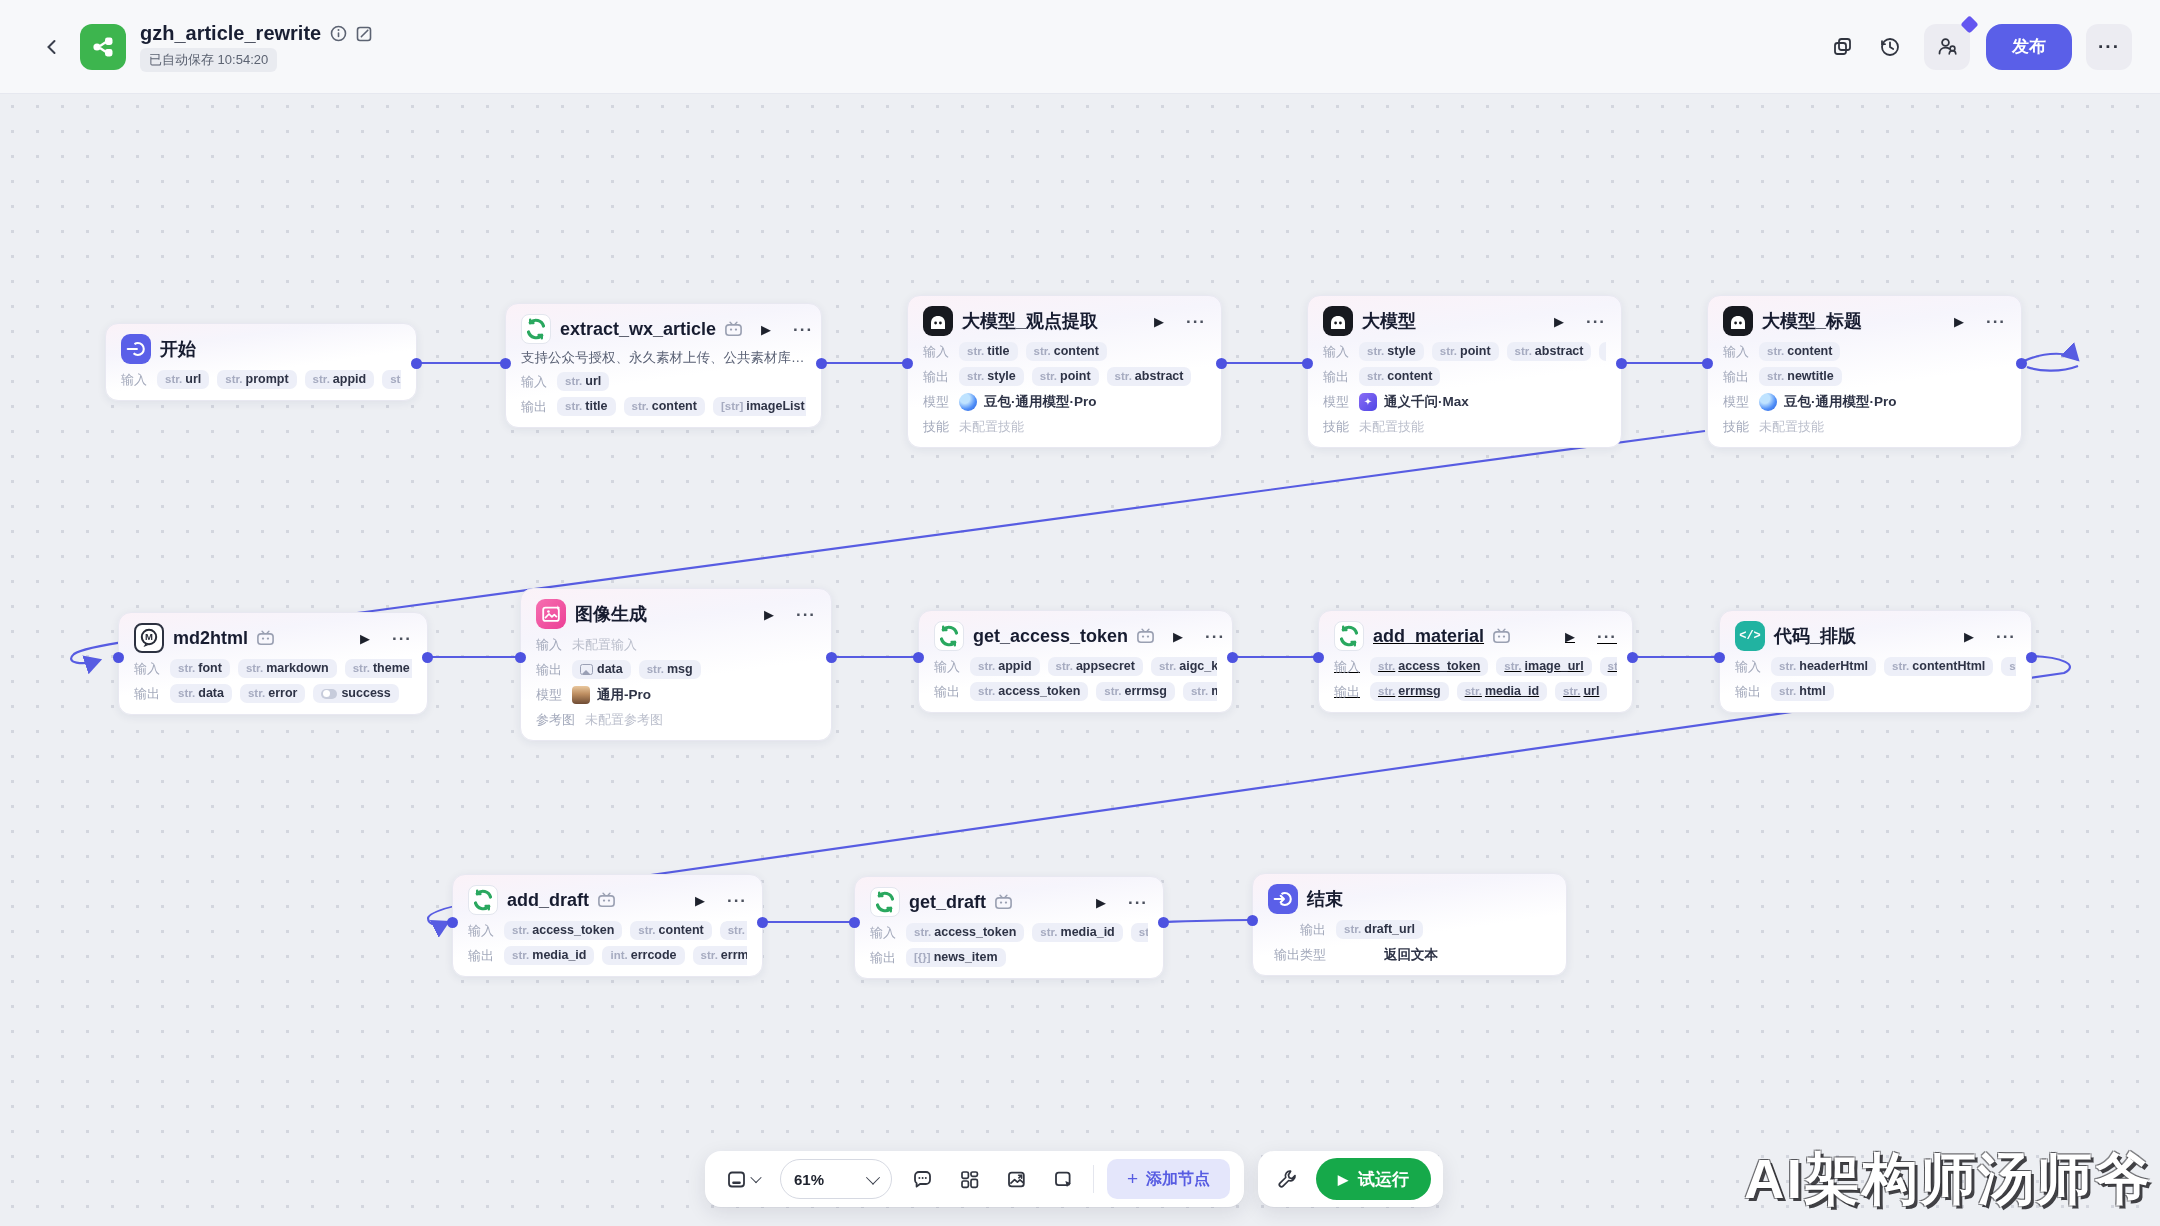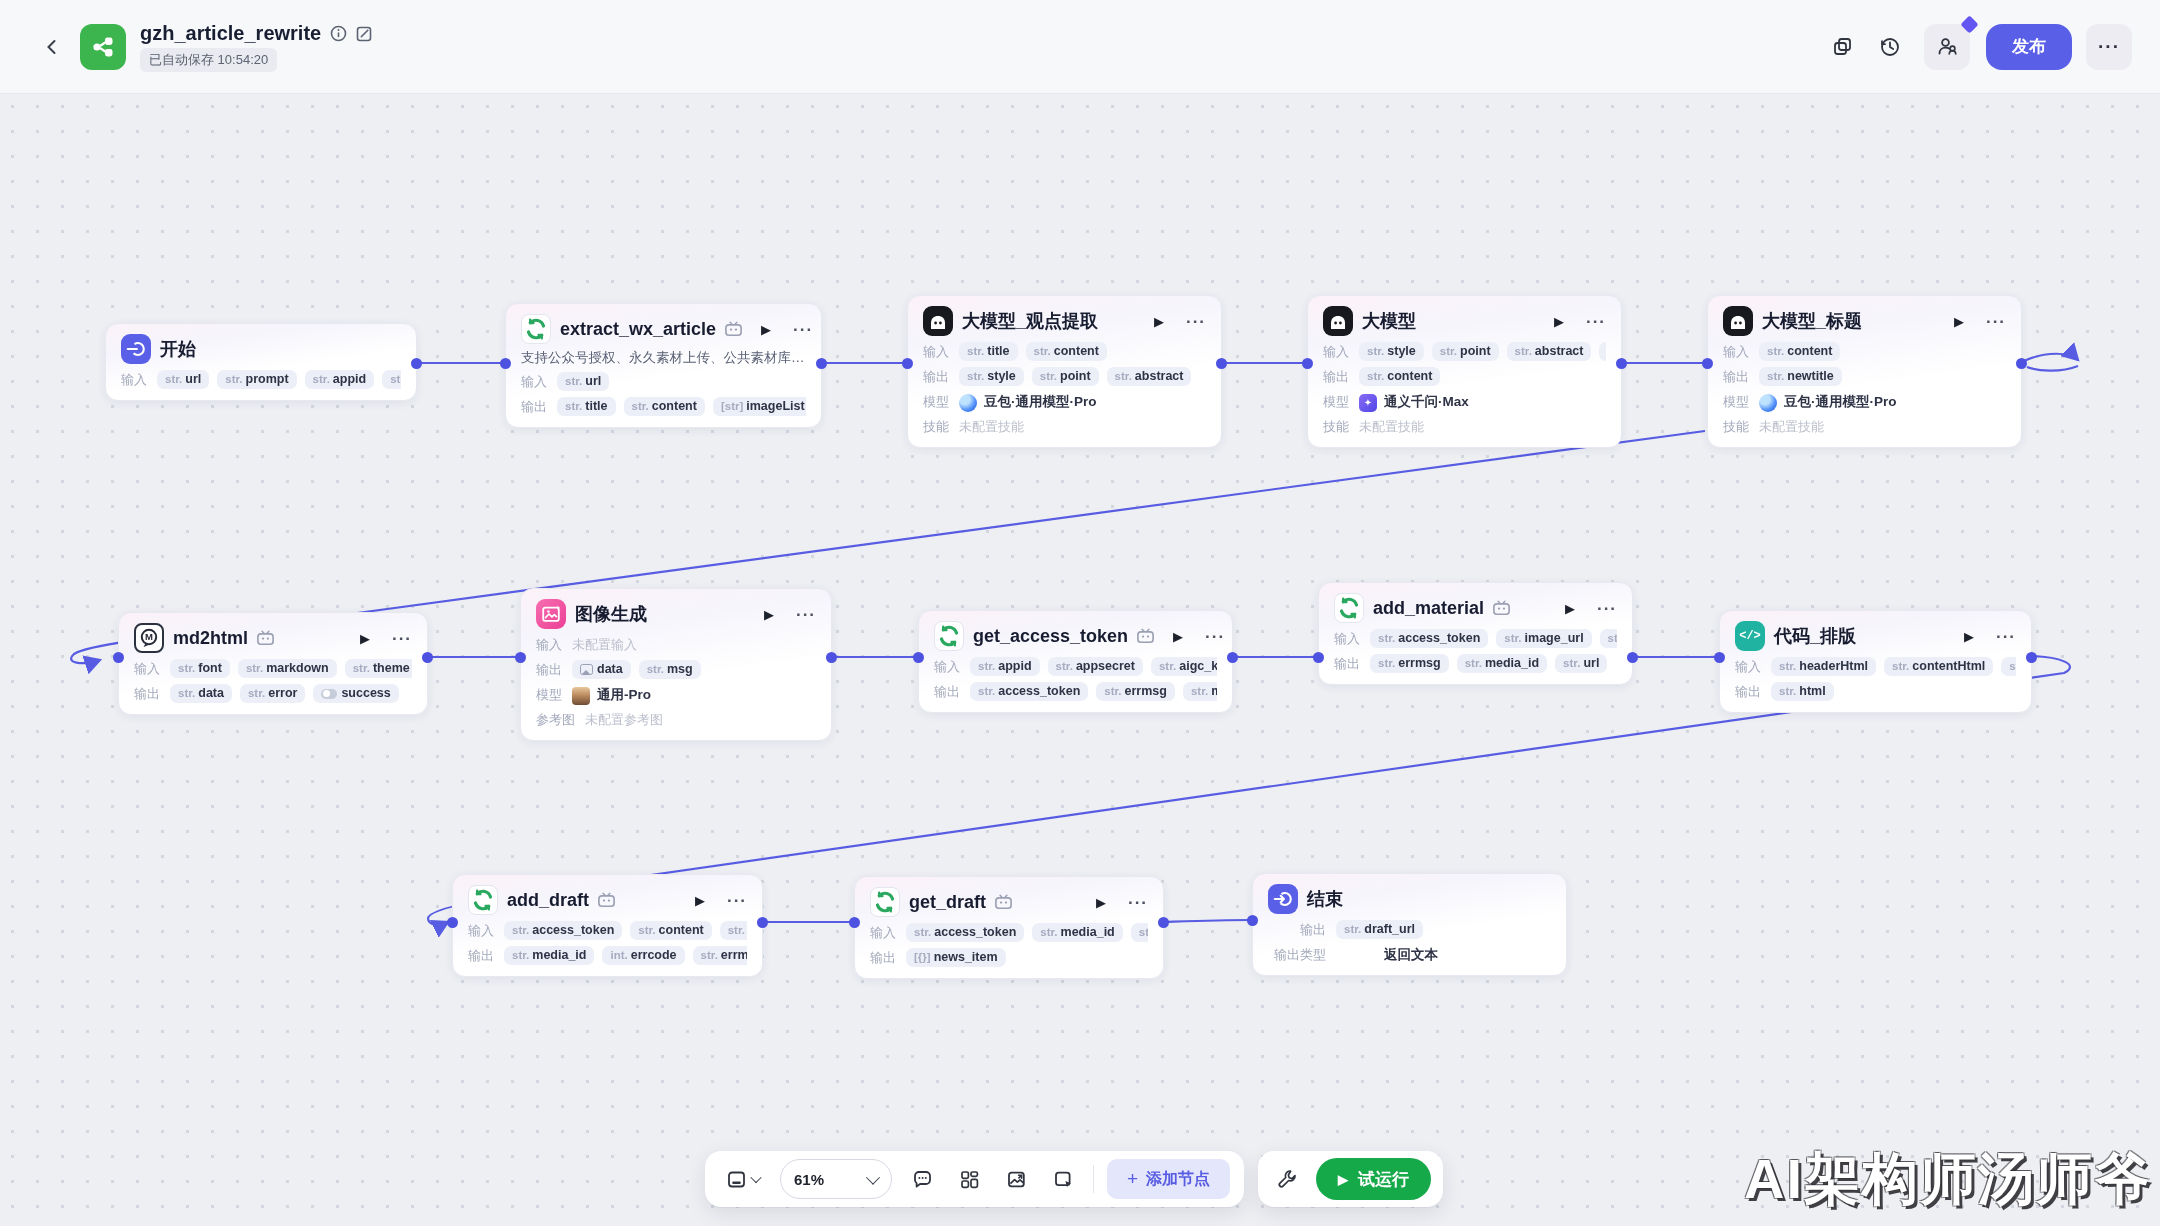--- a/index.html
+++ b/index.html
@@ -54,21 +54,21 @@
     font-size:12.5px;color:#2e3346;font-weight:700;line-height:17px;white-space:nowrap;flex:none;}
   .tag .tp{font-style:normal;color:#a6abc0;font-weight:600;font-size:11.5px;margin-right:3px;}
   .tag.fade{max-width:74px;-webkit-mask-image:linear-gradient(90deg,#000 62%,transparent 96%);
             mask-image:linear-gradient(90deg,#000 62%,transparent 96%);}
   .tptoggle{width:16px;height:10px;border-radius:6px;background:#c7ccdb;position:relative;margin-right:4px;display:inline-block;}
   .tptoggle::after{content:"";position:absolute;left:1.5px;top:1.5px;width:7px;height:7px;border-radius:50%;background:#fff;}
   .tpimg{width:13px;height:11px;border:1.5px solid #9aa0b5;border-radius:2.5px;margin-right:4px;display:inline-block;position:relative;box-sizing:border-box;}
   .tpimg::after{content:"";position:absolute;left:1px;bottom:0;border-left:4px solid transparent;border-right:4px solid transparent;border-bottom:4px solid #9aa0b5;}
   .rmuted{color:#bbbfcc;font-size:13px;line-height:20px;}
   .rtext{color:#2e3346;font-size:13.5px;line-height:20px;font-weight:600;margin-left:48px;}
-  .rmodel{display:flex;align-items:flex-end;gap:7px;line-height:20px;}
+  .rmodel{display:flex;align-items:center;gap:7px;line-height:20px;}
   .rmodel .mname{color:#2e3346;font-size:13.5px;font-weight:600;white-space:nowrap;}
   .mico{width:18px;height:18px;flex:none;}
   .mico.doubao{border-radius:50%;background:radial-gradient(circle at 32% 30%,#bfe3ff 0 28%,#4f8ef7 62%,#2457d6);}
   .mico.qwen{border-radius:5px;background:linear-gradient(135deg,#8a6cf5,#4f46e5);display:flex;align-items:center;justify-content:center;color:#fff;font-size:10px;}
   .mico.avatar{border-radius:4px;background:linear-gradient(180deg,#e9c79d 0%,#bd8d60 45%,#6e4c34 100%);}
   .port{position:absolute;width:11px;height:11px;border-radius:50%;background:#4d52e0;z-index:6;}
   
   .pill{position:absolute;height:56px;background:#fff;border-radius:16px;z-index:25;
     box-shadow:0 6px 20px rgba(25,32,60,.10),0 1px 0 rgba(25,32,60,.04);display:flex;align-items:center;}
   .pill1{left:705px;top:1151px;padding:0 14px;gap:13px;}
@@ -425,21 +425,21 @@
             <span class="rlabel">输出</span>
             <span class="rtags">
               <span class="tag"><i class="tp">str.</i>access_token</span>
               <span class="tag"><i class="tp">str.</i>errmsg</span>
               <span class="tag"><i class="tp">str.</i>msg</span>
             </span>
           </div>
         </div>
         <span class="port" style="left: 913px; top: 558px;"></span>
         <span class="port" style="left: 1227px; top: 558px;"></span>
-        <div class="node" style="left: 1318px; top: 488px; width: 315px; min-height: 97px;">
+        <div class="node" style="left: 1318px; top: 516px; width: 315px; min-height: 97px; text-decoration: underline;">
           <div class="ntitle">
             <span class="nicon plugin">
               <svg width="24" height="24" viewBox="0 0 24 24">
                 <path d="M19.5 9 A8 8 0 0 0 6.2 5.6" fill="none" stroke="#2aa85f" stroke-width="3.2" stroke-linecap="round"></path>
                 <path d="M4.5 15 A8 8 0 0 0 17.8 18.4" fill="none" stroke="#2aa85f" stroke-width="3.2" stroke-linecap="round"></path>
                 <path d="M6.2 2.8 L6.2 6 L9.4 6" fill="none" stroke="#2aa85f" stroke-width="2.4" stroke-linecap="round"></path>
                 <path d="M17.8 21.2 L17.8 18 L14.6 18" fill="none" stroke="#2aa85f" stroke-width="2.4" stroke-linecap="round"></path>
               </svg>
             </span>
             <span class="ntext">add_material</span>

